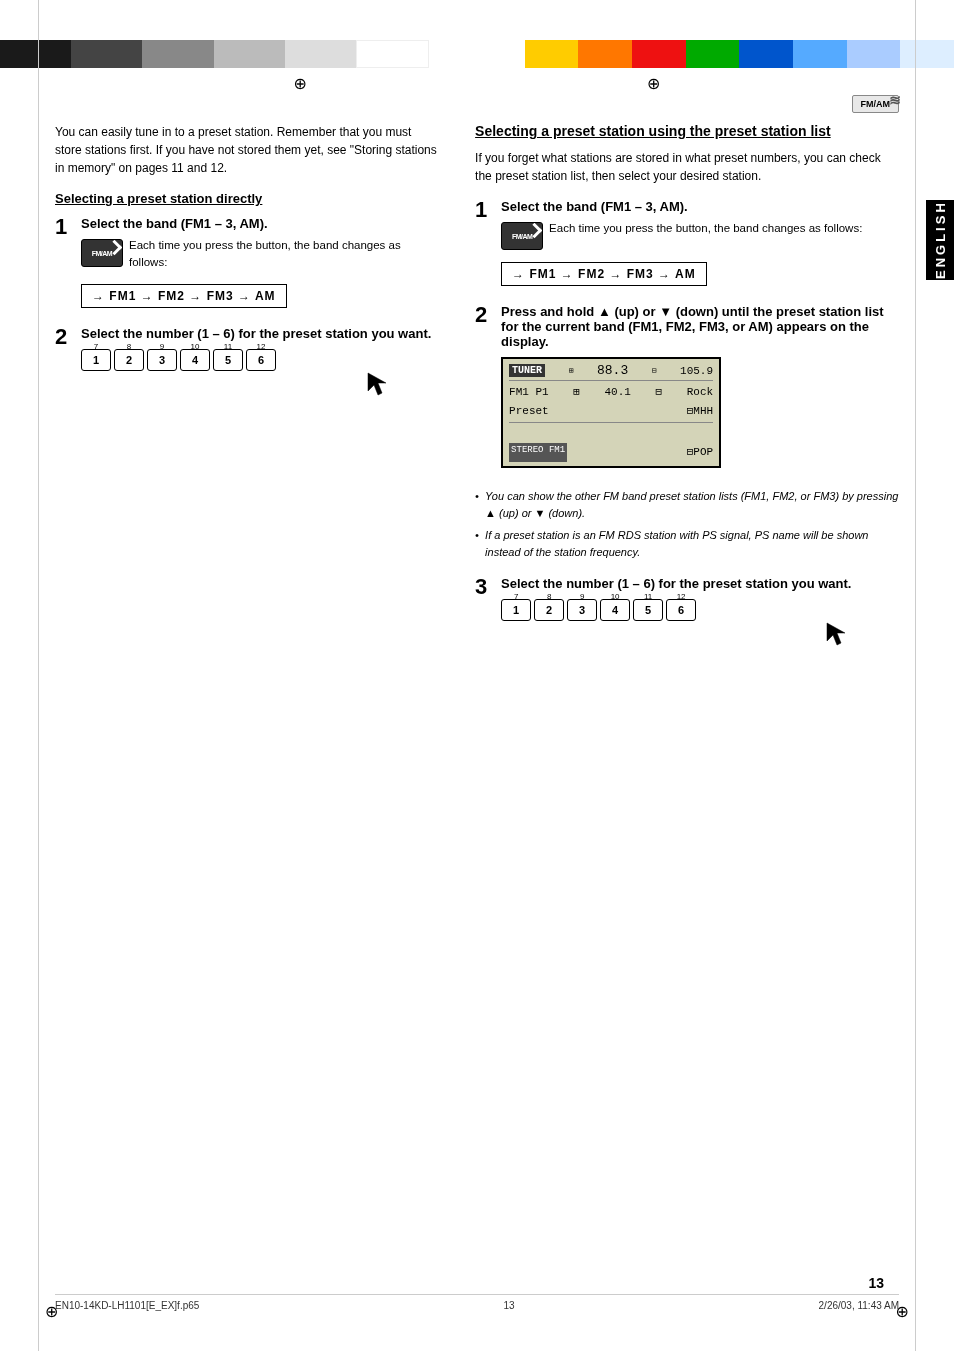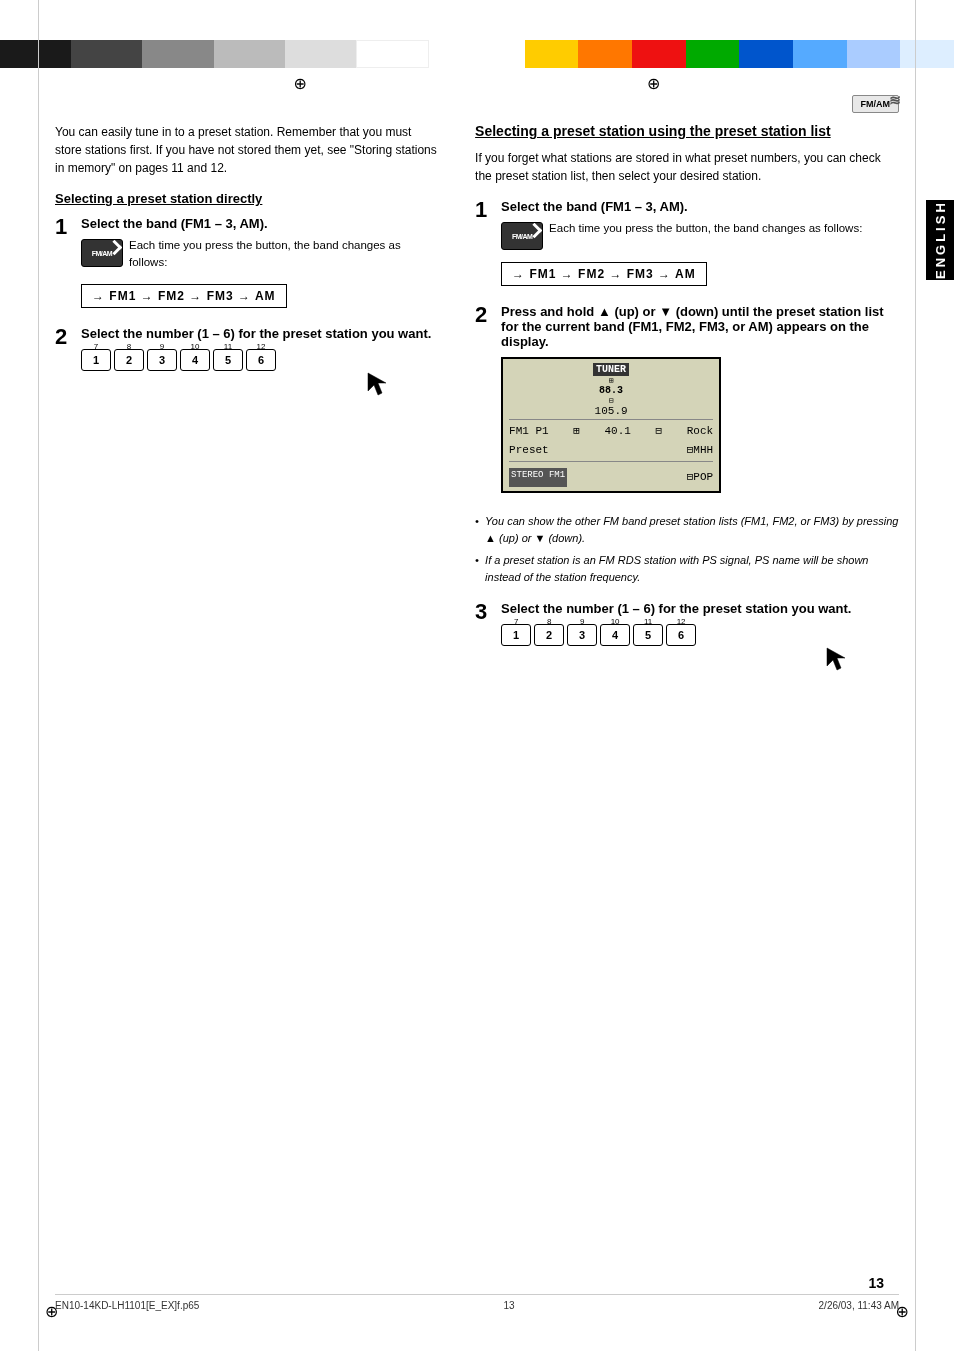--- a/index.html
+++ b/index.html
@@ -289,21 +289,20 @@
       padding: 4px 6px;
       font-family: 'Courier New', monospace;
     }
     .tuner-row1 {
       display: flex;
       justify-content: space-between;
       align-items: center;
       border-bottom: 1px solid #888;
       padding-bottom: 2px;
       margin-bottom: 2px;
-      flex-direction: column;
     }
     .tuner-rows {
       font-size: 11px;
       line-height: 1.7;
     }
     .tuner-row {
       display: flex;
       justify-content: space-between;
       text-align: center;
     }
@@ -465,38 +464,38 @@
     <div class="step">
       <div class="step-num">2</div>
       <div class="step-content">
         <div class="step-title">Press and hold ▲ (up) or ▼ (down) until the preset station list for the current band (FM1, FM2, FM3, or AM) appears on the display.</div>
 
 
         <div class="tuner-display">
           <div class="tuner-row1">
             <span style="background:#333;color:#fff;font-size:10px;font-weight:bold;padding:1px 3px;">TUNER</span>
             <span style="font-size:8px;">⊞</span>
-            <span style="font-weight:bold;font-size:10px;">88.3</span>
+            <span style="font-weight:normal;font-size:13px;">88.3</span>
             <span style="font-size:8px;">⊟</span>
             <span style="font-size:11px;">105.9</span>
           </div>
           <div class="tuner-rows">
             <div class="tuner-row">
               <span>FM1  P1</span>
               <span>⊞</span>
               <span>40.1</span>
               <span>⊟</span>
               <span>Rock</span>
             </div>
             <div class="tuner-row">
               <span>Preset</span>
               <span style="margin-left:auto;">⊟</span>
               <span>MHH</span>
             </div>
-            <div class="tuner-row" style="border-top:1px solid #888;padding-top:6px;margin-top:2px;">
+            <div class="tuner-row" style="border-top:1px solid #888;padding-top:20px;margin-top:2px;">
               <span style="font-size:9px;background:#555;color:#fff;padding:0 2px;">STEREO  FM1</span>
               <span style="margin-left:auto;">⊟</span>
               <span>POP</span>
             </div>
           </div>
         </div>
       </div>
     </div>
 
     <div class="notes-section">

